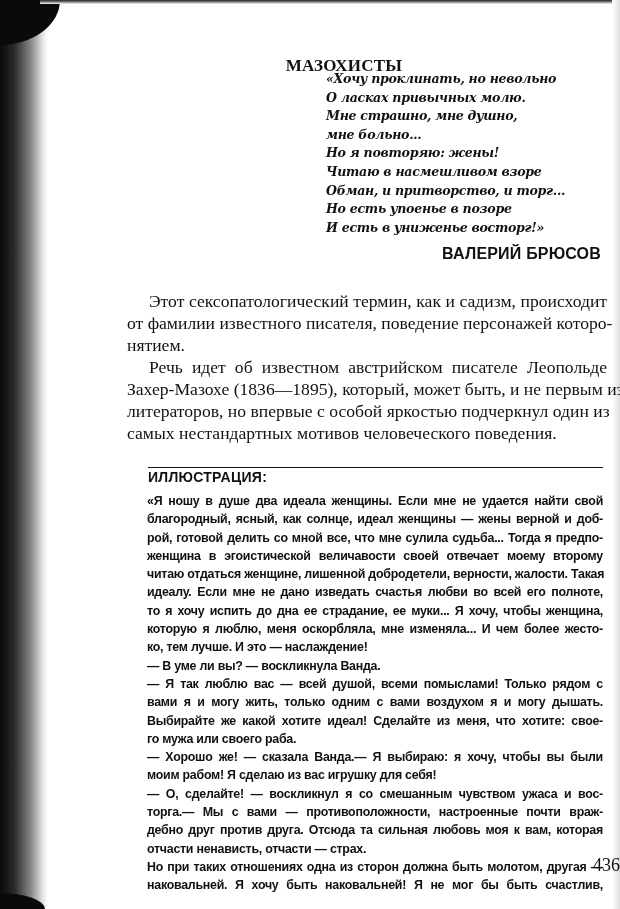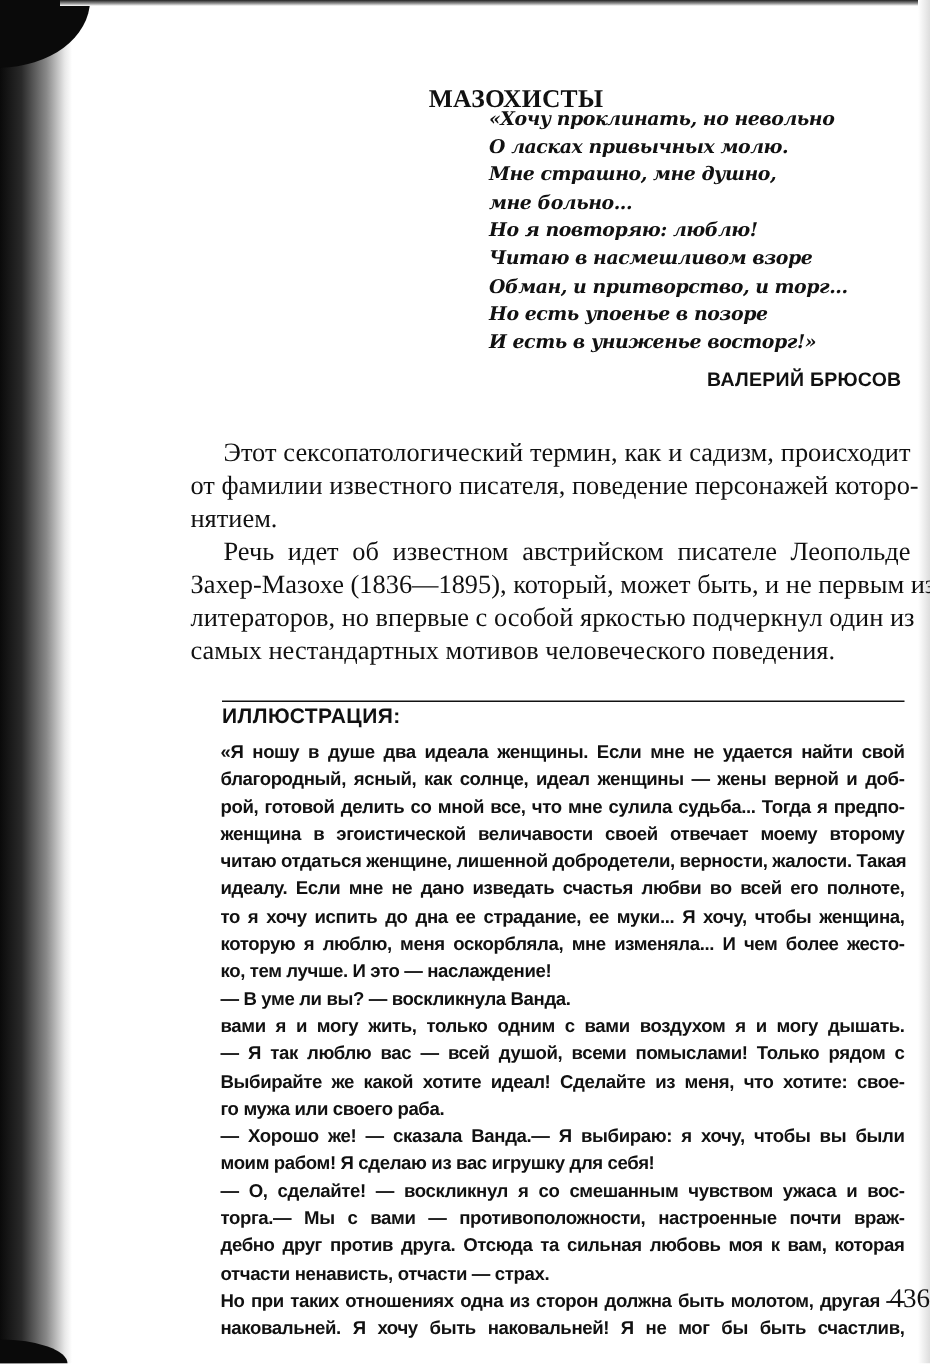--- a/index.html
+++ b/index.html
@@ -37,21 +37,21 @@
       font-weight:bold; font-size:17px; letter-spacing:0.2px;
     }
     .epigraph {
       position:absolute; left:326px; top:70px;
       font-style:italic; font-weight:bold; font-size:12.6px; line-height:18.6px;
       font-family:"DejaVu Serif", serif; letter-spacing:-0.3px;
     }
     .epigraph .line { display:block; white-space:nowrap; }
     .author {
       position:absolute; right:19px; top:245px;
-      font-family:"Liberation Sans", sans-serif; font-weight:bold; font-size:13px;
+      font-family:"Liberation Sans", sans-serif; font-weight:bold; font-size:16px;
       letter-spacing:0.2px;
     }
     .body-text {
       position:absolute; left:105px; width:502px; top:290px;
       font-size:17.6px; line-height:22px; text-align:justify;
     }
     .body-text p { margin:0; text-indent:22px; }
     .body-text .line { display:block; text-align:justify; text-align-last:justify; white-space:nowrap; }
     .body-text .line.last { text-align-last:left; }
     .rule {
@@ -85,21 +85,21 @@
 <div class="right-edge"></div>
 <div class="corner-bl"></div>
 
 <h1 class="title" style="margin:16px;">МАЗОХИСТЫ</h1>
 
 <div class="epigraph">
   <span class="line">«Хочу проклинать, но невольно</span>
   <span class="line">О ласках привычных молю.</span>
   <span class="line">Мне страшно, мне душно,</span>
   <span class="line">мне больно...</span>
-  <span class="line">Но я повторяю: люблю!</span>
+  <span class="line">Но я повторяю: жены!</span>
   <span class="line">Читаю в насмешливом взоре</span>
   <span class="line">Обман, и притворство, и торг...</span>
   <span class="line">Но есть упоенье в позоре</span>
   <span class="line">И есть в униженье восторг!»</span>
 </div>
 <div class="author">ВАЛЕРИЙ БРЮСОВ</div>
 
 <div class="body-text">
   <p>
     <span class="line" style="padding-left:22px;">Этот сексопатологический термин, как и садизм, происходит</span>
@@ -121,22 +121,22 @@
   <span class="line">«Я ношу в душе два идеала женщины. Если мне не удается найти свой</span>
   <span class="line">благородный, ясный, как солнце, идеал женщины — жены верной и доб-</span>
   <span class="line">рой, готовой делить со мной все, что мне сулила судьба... Тогда я предпо-</span>
   <span class="line">женщина в эгоистической величавости своей отвечает моему второму</span>
   <span class="line">читаю отдаться женщине, лишенной добродетели, верности, жалости. Такая</span>
   <span class="line">идеалу. Если мне не дано изведать счастья любви во всей его полноте,</span>
   <span class="line">то я хочу испить до дна ее страдание, ее муки... Я хочу, чтобы женщина,</span>
   <span class="line">которую я люблю, меня оскорбляла, мне изменяла... И чем более жесто-</span>
   <span class="line last">ко, тем лучше. И это — наслаждение!</span>
   <span class="line last">— В уме ли вы? — воскликнула Ванда.</span>
+  <span class="line">— Я так люблю вас — всей душой, всеми помыслами! Только рядом с</span>
   <span class="line">вами я и могу жить, только одним с вами воздухом я и могу дышать.</span>
-  <span class="line">— Я так люблю вас — всей душой, всеми помыслами! Только рядом с</span>
   <span class="line">Выбирайте же какой хотите идеал! Сделайте из меня, что хотите: свое-</span>
   <span class="line last">го мужа или своего раба.</span>
   <span class="line">— Хорошо же! — сказала Ванда.— Я выбираю: я хочу, чтобы вы были</span>
   <span class="line last">моим рабом! Я сделаю из вас игрушку для себя!</span>
   <span class="line">— О, сделайте! — воскликнул я со смешанным чувством ужаса и вос-</span>
   <span class="line">торга.— Мы с вами — противоположности, настроенные почти враж-</span>
   <span class="line">дебно друг против друга. Отсюда та сильная любовь моя к вам, которая</span>
   <span class="line last">отчасти ненависть, отчасти — страх.</span>
   <span class="line">Но при таких отношениях одна из сторон должна быть молотом, другая —</span>
   <span class="line">наковальней. Я хочу быть наковальней! Я не мог бы быть счастлив,</span>

